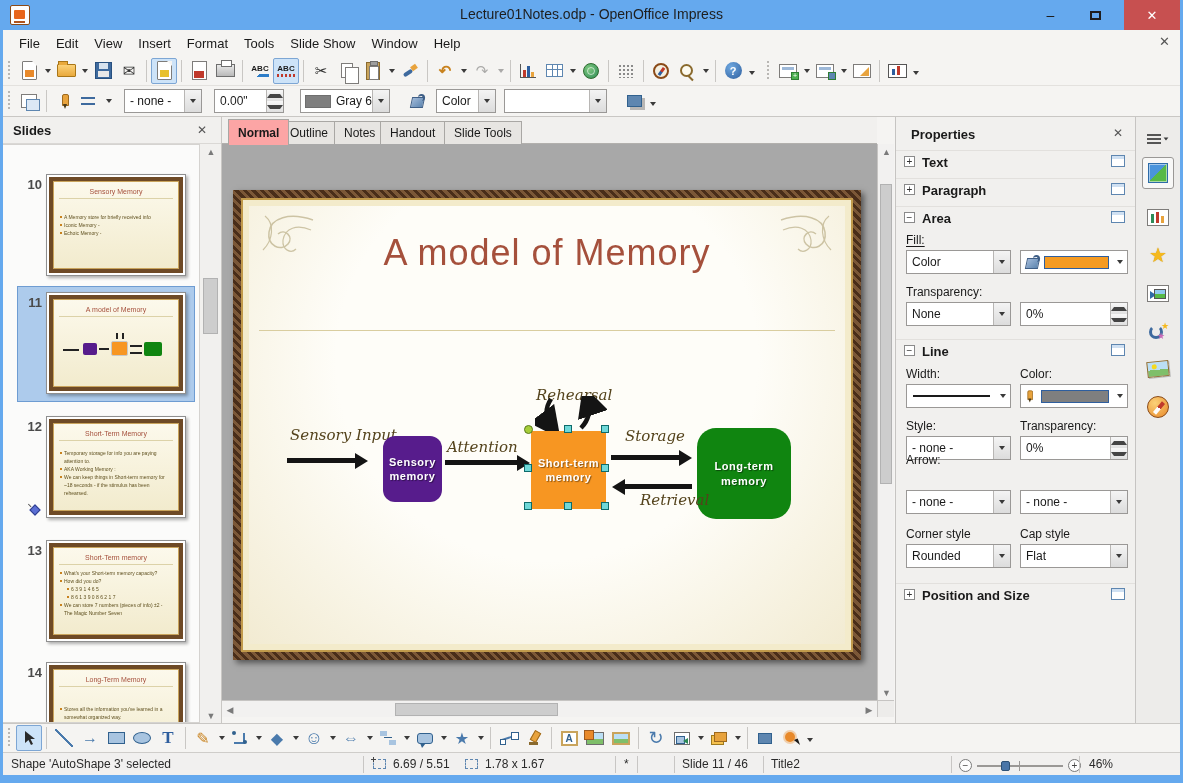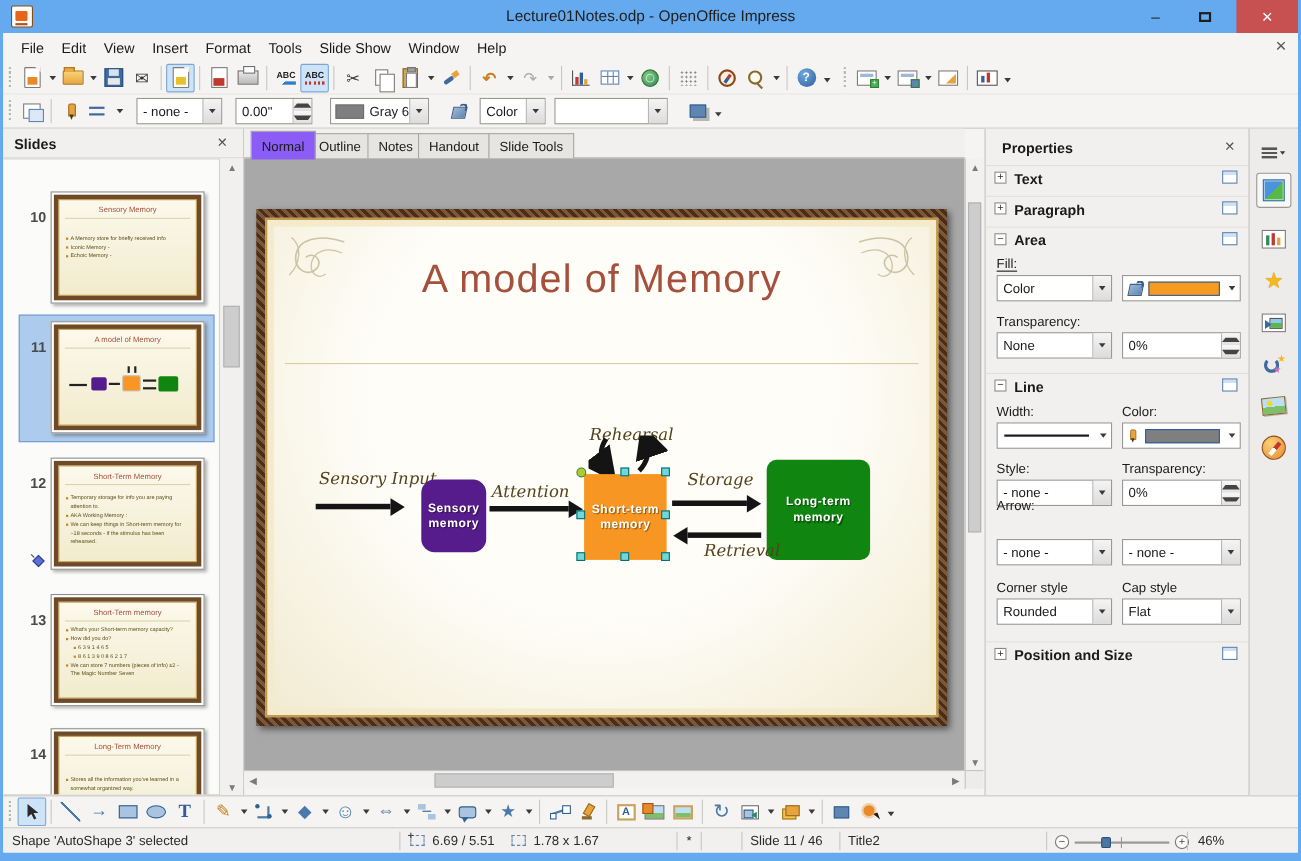--- a/index.html
+++ b/index.html
@@ -110,42 +110,42 @@
   .tri-up { width:0; height:0; border-left:3px solid transparent; border-right:3px solid transparent; border-bottom:4px solid #444; }
   .tri-dn { width:0; height:0; border-left:3px solid transparent; border-right:3px solid transparent; border-top:4px solid #444; }
   .swatch { height:13px; border:1px solid #6E6E6E; }
 
   
   .slides-panel { left:3px; top:117px; width:219px; height:606px; background:#F1F0EE; border-right:1px solid #C9C7C4; overflow:hidden; }
   .sp-head { position:absolute; left:0; top:0; width:100%; height:27px; border-bottom:1px solid #DAD8D5; }
   .sp-title { position:absolute; left:10px; top:6px; font-size:13px; font-weight:bold; color:#1A1A1A; }
   .sp-close { position:absolute; right:14px; top:6px; font-size:12px; color:#555; }
   .sp-list { position:absolute; left:0; top:27px; width:197px; bottom:0; background:#FBFBFA; border:1px solid #D5D3D0; border-left:none; overflow:hidden; }
-  .snum { position:absolute; width:24px; text-align:right; font-weight:bold; font-size:13px; color:#4A4A4A;margin-top:13px; }
+  .snum { position:absolute; width:24px; text-align:right; font-weight:bold; font-size:13px; color:#4A4A4A; }
   .thumb { position:absolute; left:43px; width:140px; height:102px; background:#fff; border:1px solid #8F8F8F; box-shadow:2px 2px 3px rgba(0,0,0,.3); }
   .thumb-in { position:absolute; inset:2px; border:4px solid #6E4A26; box-shadow:inset 0 0 0 1px #C9A45C; background:linear-gradient(#FCF9EC,#F2EBCD); overflow:hidden; }
   .t-title { margin-top:7px; text-align:center; font-size:7px; color:#A5503C; }
   .t-rule { height:1px; background:#DCD2A8; margin:3px 6px 0; }
   .t-bullets { margin:4px 7px 0; font-size:5px; line-height:1.6; color:#5F501F; }
   .t-bullets .row { display:flex; gap:2px; }
   .t-bullets .row.ind { margin-left:7px; }
   .bl { flex:none; width:2px; height:2px; background:#C8821E; margin-top:2.5px; }
   .sel-wrap { position:absolute; left:14px; width:178px; height:116px; background:#ADCBEC; border:1px solid #6E9CD2; }
   .mini-node { position:absolute; border-radius:2px; }
   .mini-arrow { position:absolute; height:1.5px; background:#222; }
   .anim-ind { position:absolute; left:28px; width:8px; height:8px; background:#5B6FD4; border:1px solid #2E3E8E; transform:rotate(45deg); }
   .anim-ind::before { content:""; position:absolute; left:-6px; top:3px; width:4px; height:1px; background:#555; }
   .psb { position:absolute; left:197px; top:27px; width:22px; bottom:0; background:#F1F0EE; }
   .sb-arrow { position:absolute; width:100%; height:15px; display:flex; align-items:center; justify-content:center; color:#7A7A7A; font-size:9px; }
   .sb-thumb { position:absolute; left:3px; width:15px; background:#CDCDCD; border:1px solid #B2B2B2; }
 
   
   .center-tabs { left:222px; top:117px; width:655px; height:27px; background:#F1F0EE; border-bottom:1px solid #B2B0AD; }
   .vtab { position:absolute; top:4px; height:23px; padding:0 9px; font-size:12px; color:#1A1A1A; background:#E7E5E2; border:1px solid #A9A7A4; border-bottom:none; display:flex; align-items:center; }
-  .vtab.active { background:#8b5cf6; font-weight:normal; top:2px; height:26px; z-index:2; }
+  .vtab.active { background:#fca5a5; font-weight:bold; top:2px; height:26px; z-index:2; }
   .workspace { left:222px; top:144px; width:655px; height:556px; background:#A8A8A8; }
   .vscroll { left:877px; top:144px; width:17px; height:556px; background:#F2F1F0; border-left:1px solid #C6C4C2; }
   .hscroll { left:222px; top:700px; width:655px; height:17px; background:#F2F1F0; border-top:1px solid #C6C4C2; }
   .hs-thumb { position:absolute; top:2px; height:13px; background:#CDCDCD; border:1px solid #B2B2B2; }
   .corner { left:877px; top:700px; width:17px; height:17px; background:#EDECEA; border-left:1px solid #C6C4C2; border-top:1px solid #C6C4C2; }
 
   
   .canvas { left:233px; top:190px; width:628px; height:470px; background:#5E3A20; box-shadow:3px 3px 6px rgba(0,0,0,.5);
             background-image:repeating-linear-gradient(45deg, rgba(255,220,160,.18) 0 3px, rgba(0,0,0,.22) 3px 6px); }
   .mat { position:absolute; inset:8px; border:2px solid #C19A4B; background:#F3EBCB; }
@@ -672,21 +672,21 @@
     <div class="hdl" style="left:368px;top:235px;"></div>
     <div class="hdl" style="left:291px;top:274px;"></div>
     <div class="hdl" style="left:368px;top:274px;"></div>
     <div class="hdl" style="left:291px;top:312px;"></div>
     <div class="hdl" style="left:331px;top:312px;"></div>
     <div class="hdl" style="left:368px;top:312px;"></div>
 
     <div class="lbl" style="left:392px;top:237px;">Storage</div>
     <div class="arr right" style="left:378px;top:265px;width:68px;"></div>
 
-    <div class="node" style="left:464px;top:228px;width:94px;height:91px;background:#108510;border-radius:9px;">Long-term
+    <div class="node" style="left:464px;top:238px;width:94px;height:91px;background:#108510;border-radius:19px;">Long-term
 memory</div>
 
     <div class="arr left" style="left:392px;top:294px;width:67px;"></div>
     <div class="lbl" style="left:407px;top:301px;">Retrieval</div>
   </div>
 
   <div class="abs vscroll">
     <div class="sb-arrow" style="top:0;left:0;width:17px;">▲</div>
     <div class="sb-thumb" style="left:2px;width:12px;top:40px;height:300px;"></div>
     <div class="sb-arrow" style="bottom:0;left:0;width:17px;">▼</div>

